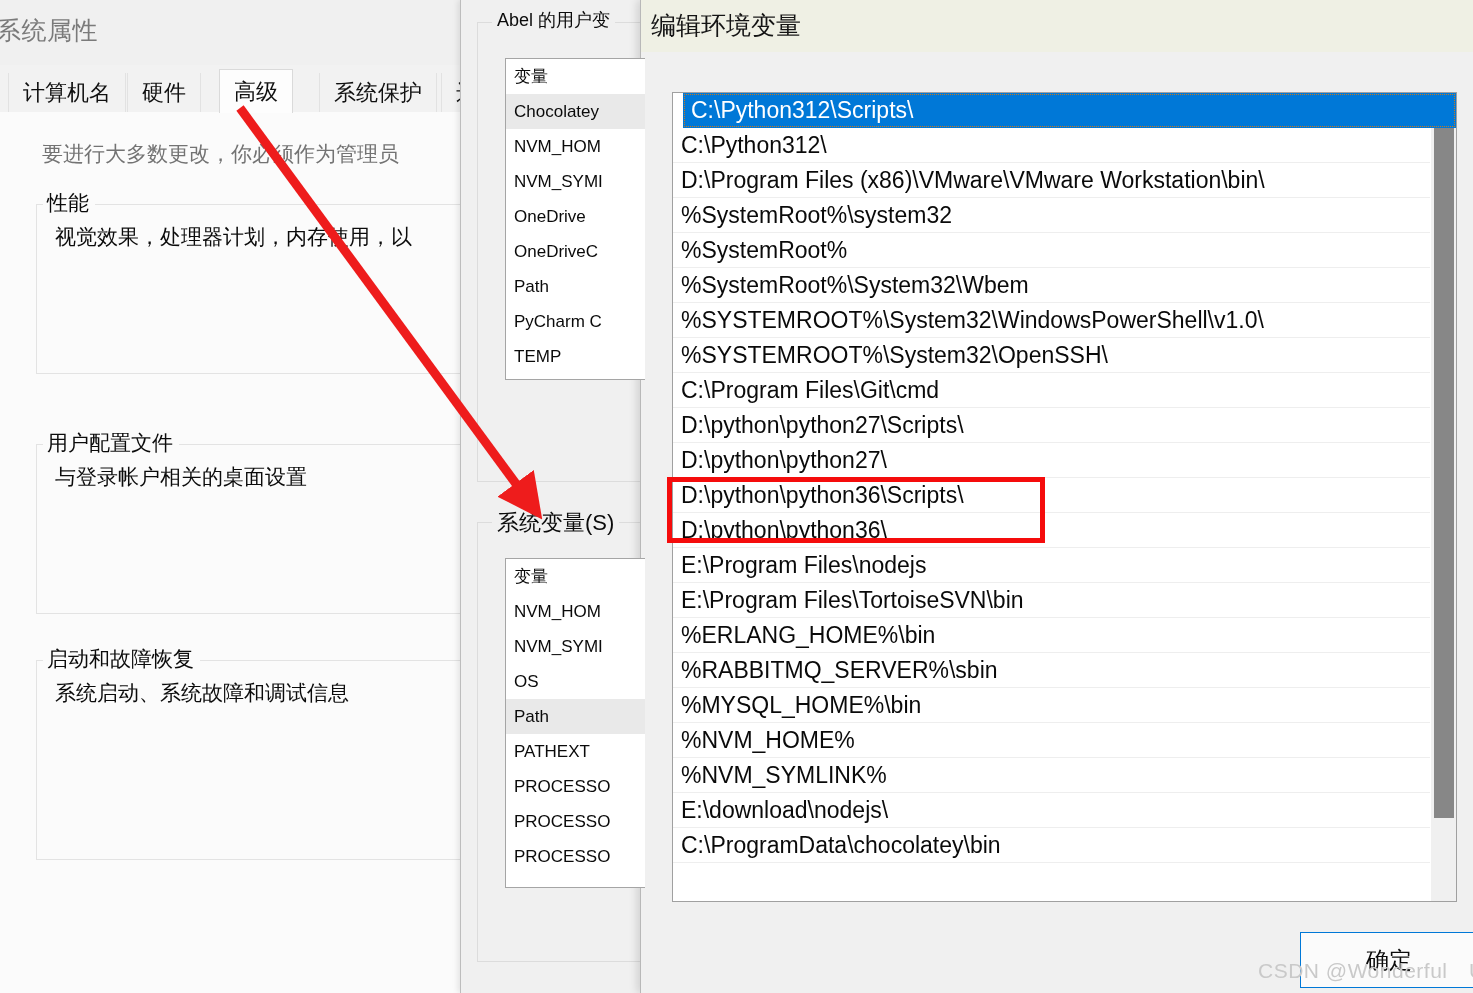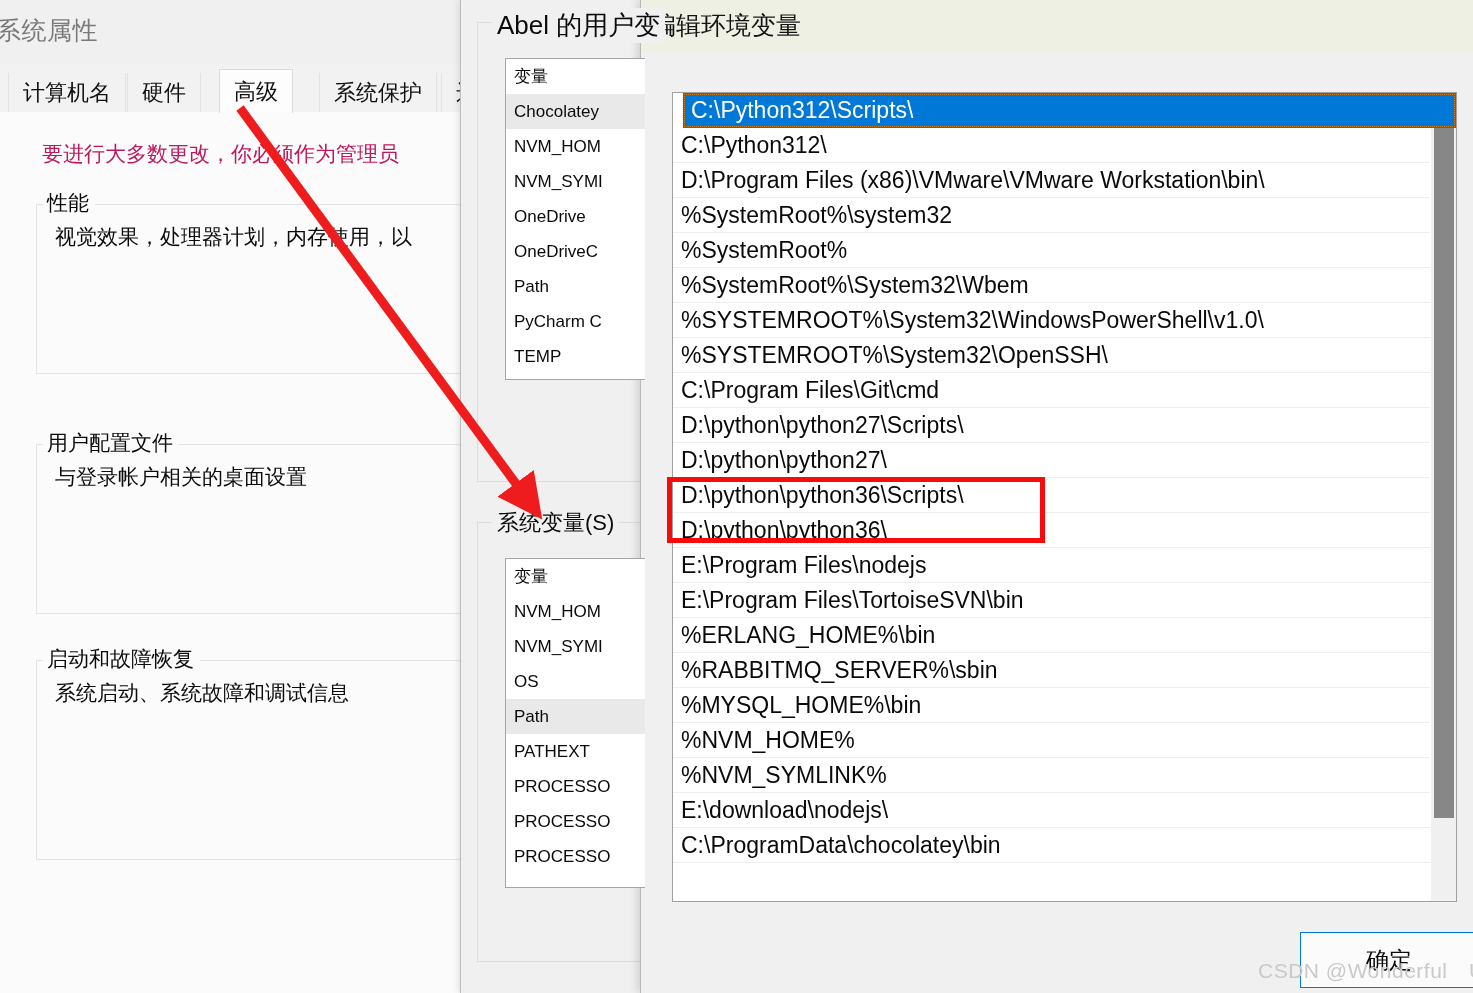--- a/index.html
+++ b/index.html
@@ -79,21 +79,21 @@
     position: absolute;
     left: 0; top: 112px;
     width: 470px;
     bottom: 0;
     background: #fbfbfb;
   }
   #sp-intro {
     position: absolute;
     left: 42px; top: 28px;
     font-size: 21px;
-    color: #be185d;
+    color: #737373;
     white-space: nowrap;
   }
   .sp-group {
     position: absolute;
     left: 36px;
     width: 432px;
     border: 1px solid #e3e3e3;
     border-right: none;
     box-sizing: border-box;
   }
@@ -124,21 +124,21 @@
     width: 400px;
     height: 993px;
     background: #f0f0f0;
     border-left: 1px solid #bdbdbd;
     box-shadow: -2px 0 6px rgba(0,0,0,.10);
     overflow: hidden;
   }
   #ev-user-label {
     position: absolute;
     left: 31px; top: 8px;
-    font-size: 26px;
+    font-size: 18px;
     color: #0b0b0b;
     background: #f0f0f0;
     padding: 0 5px;
     white-space: nowrap;
     z-index: 2;
   }
   #ev-user-frame {
     position: absolute;
     left: 16px; top: 22px;
     width: 372px; height: 460px;

